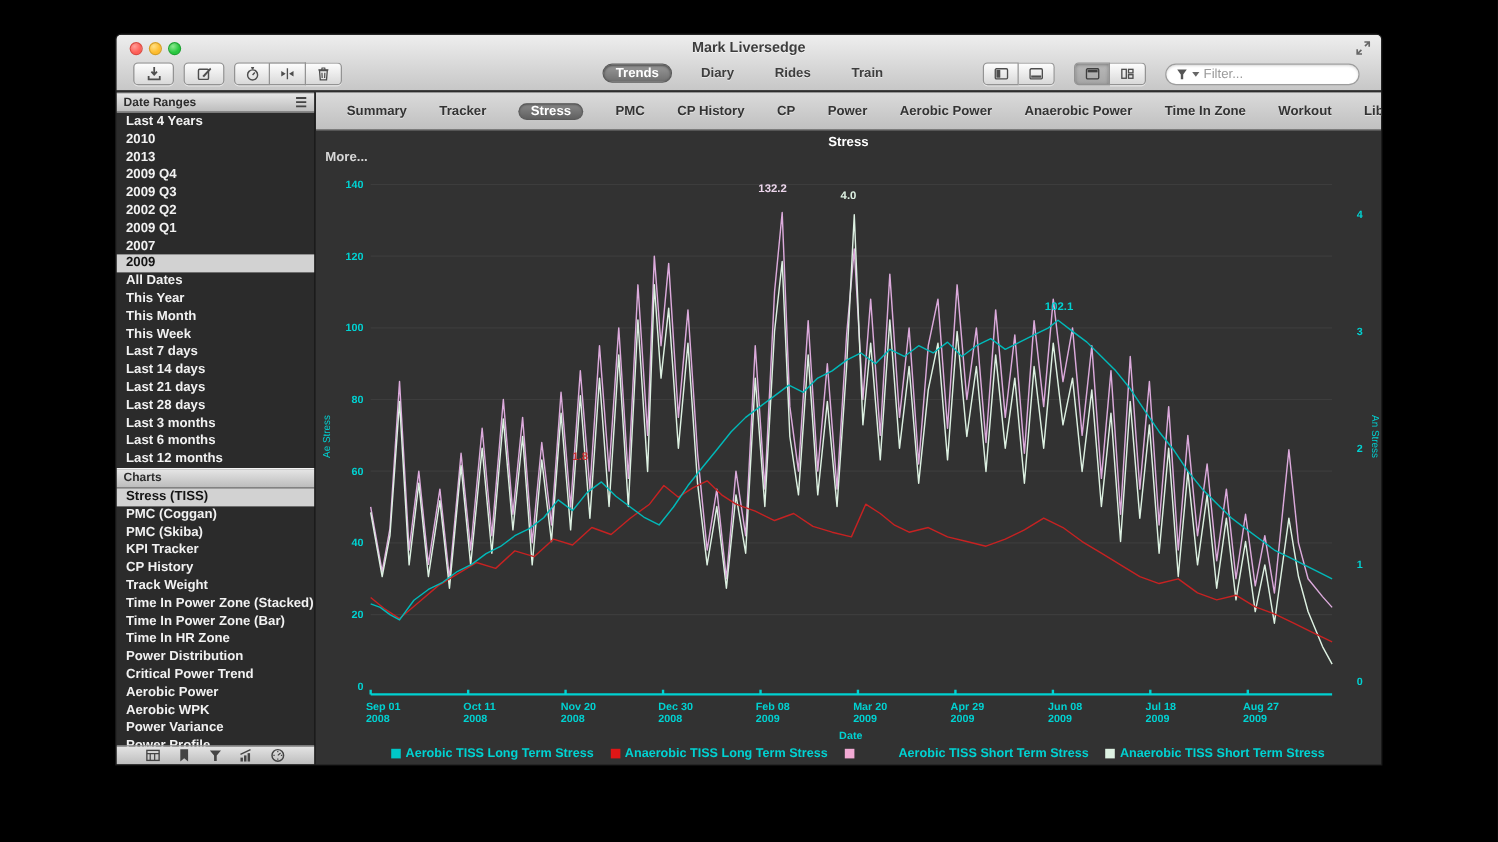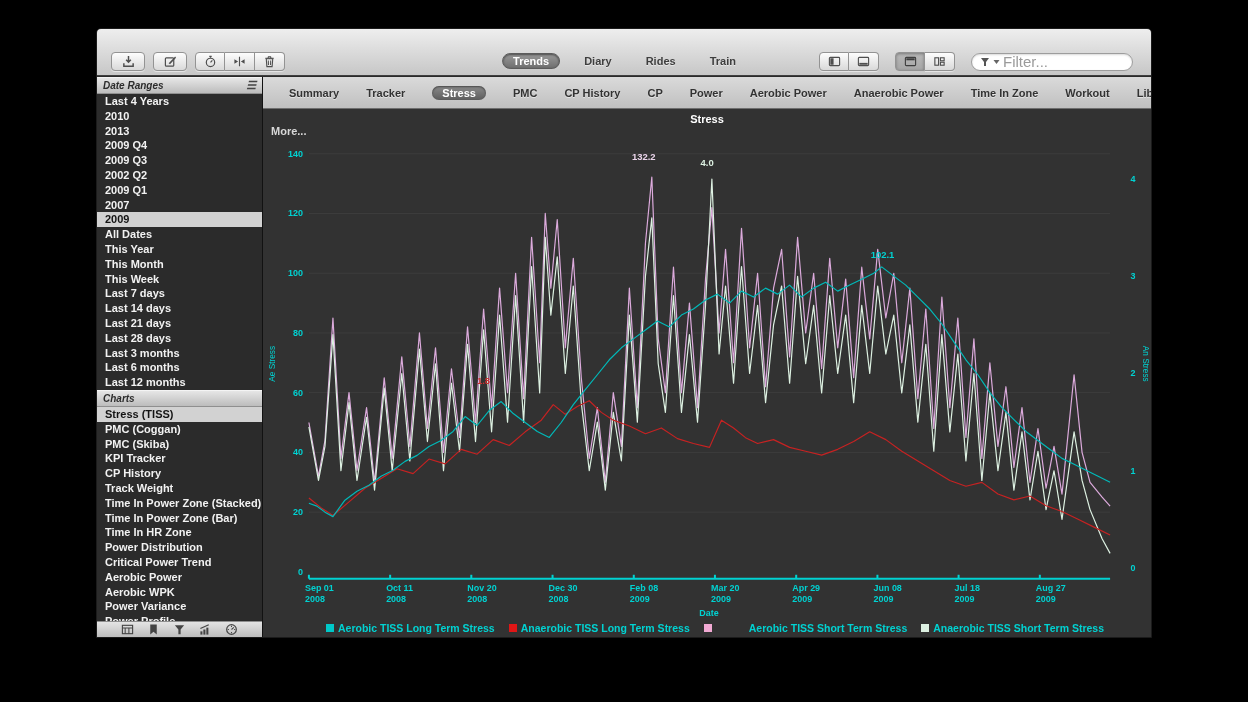--- a/index.html
+++ b/index.html
@@ -34,29 +34,29 @@
   .view-item { font-size:11px; font-weight:bold; color:#3e3e3e; padding:1px 10px; text-shadow:0 1px 0 rgba(255,255,255,.5); }
   .view-item.active {
     background:linear-gradient(#9a9a9a,#6f6f6f); color:#fff; border-radius:9px;
     box-shadow:inset 0 1px 2px rgba(0,0,0,.5); text-shadow:none; border:1px solid #5c5c5c;
   }
   #toolbar-right { position:absolute; right:18px; top:2px; display:flex; gap:16px; align-items:center; }
   #filter-field {
     width:162px; height:18px; border-radius:9px; border:1px solid #9d9d9d; background:#fff;
     display:flex; align-items:center; padding:0 8px; gap:3px; box-shadow:inset 0 1px 2px rgba(0,0,0,.15);
   }
-  #filter-field input { border:none; outline:none; width:110px; font-size:15px; color:#444; background:transparent; }
+  #filter-field input { border:none; outline:none; width:110px; font-size:11px; color:#444; background:transparent; }
   #filter-field input::placeholder { color:#9a9a9a; }
   .mini-icon { width:13px; height:13px; display:block; }
   
   #content { position:absolute; top:48px; bottom:0; left:0; right:0; display:flex; }
   #sidebar { width:166px; background:#2b2b2b; border-right:1px solid #121212; position:relative; display:flex; flex-direction:column; overflow:hidden; }
   .side-header {
     height:17px; background:linear-gradient(#e6e6e6,#bcbcbc); border-top:1px solid #f4f4f4; border-bottom:1px solid #8f8f8f;
-    font-size:10px; font-weight:bold; color:#2c2c2c; display:flex; align-items:center; padding:0 6px; justify-content:space-between; flex:none;font-style:italic;
+    font-size:10px; font-weight:bold; color:#2c2c2c; display:flex; align-items:center; padding:0 6px; justify-content:space-between; flex:none;
   }
   .side-list { flex:none; }
   .side-item { height:14.8px; line-height:14.8px; padding-left:8px; font-size:11px; font-weight:bold; color:#f2f2f2; white-space:nowrap; overflow:hidden; }
   .side-item.selected { background:#d2d2d2; color:#141414; }
   #sidebar-bottombar {
     position:absolute; left:0; right:0; bottom:0; height:16px;
     background:linear-gradient(#e4e4e4,#bdbdbd); border-top:1px solid #8f8f8f;
     display:flex; align-items:center; justify-content:center; gap:13px;
   }
   #main { flex:1; display:flex; flex-direction:column; min-width:0; }
@@ -80,20 +80,29 @@
     font-size:10.5px; font-weight:bold; align-items:center;
   }
   .legend-item { display:flex; align-items:center; gap:4px; }
   .legend-swatch { width:8px; height:8px; display:inline-block; }
 </style>
 </head>
 <body>
 
 <div id="window">
   <div id="header">
+    <div id="titlebar">
+      <span class="traffic tl-red"></span>
+      <span class="traffic tl-yellow"></span>
+      <span class="traffic tl-green"></span>
+      <div id="window-title">Mark Liversedge</div>
+      <svg id="fullscreen-btn" viewBox="0 0 14 14">
+        <path d="M8 2 L12 2 L12 6 M12 2 L8.5 5.5 M6 12 L2 12 L2 8 M2 12 L5.5 8.5" stroke="#666" stroke-width="1.4" fill="none"></path>
+      </svg>
+    </div>
     <div id="toolbar">
       <div id="toolbar-left">
         <span class="tb-btn">
           <svg class="mini-icon" viewBox="0 0 14 14">
               <path d="M7 1 L7 7 M4.5 5 L7 7.8 L9.5 5" stroke="#4e4e4e" stroke-width="1.6" fill="none"></path>
               <path d="M2 9 L2 12 L12 12 L12 9" stroke="#4e4e4e" stroke-width="1.6" fill="none"></path>
             </svg>
         </span>
         <span class="tb-btn">
           <svg class="mini-icon" viewBox="0 0 14 14">

